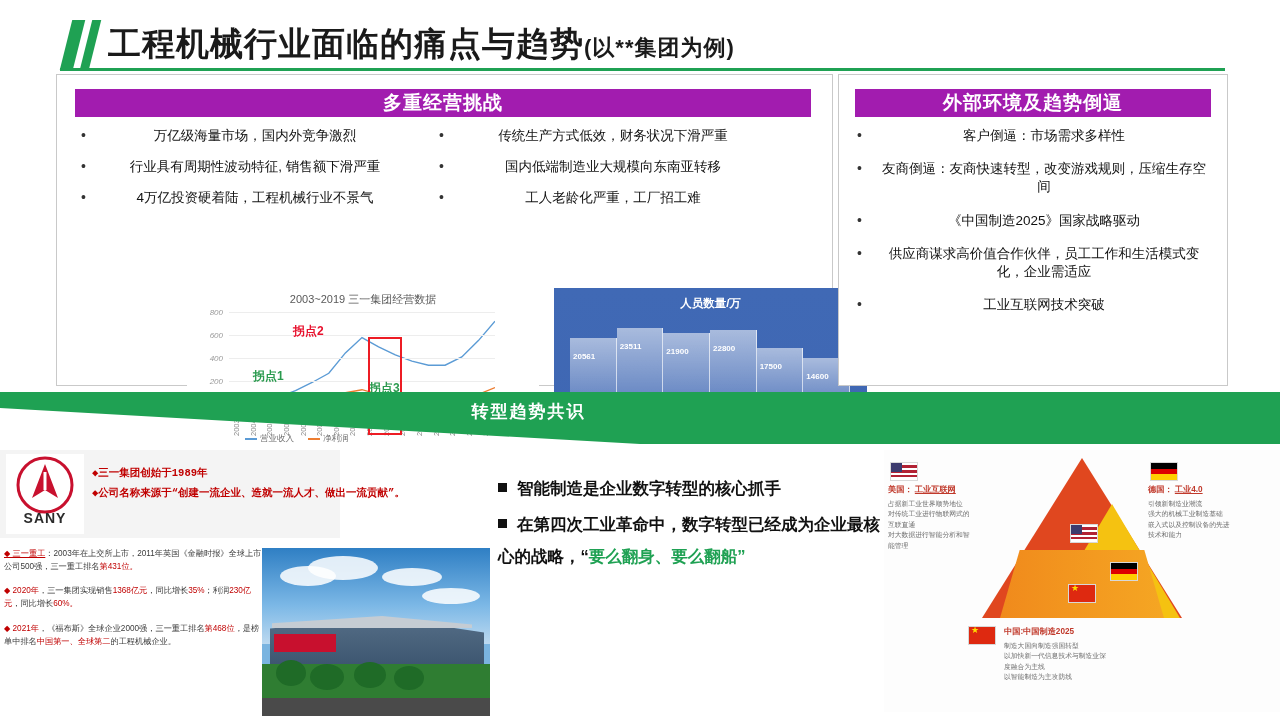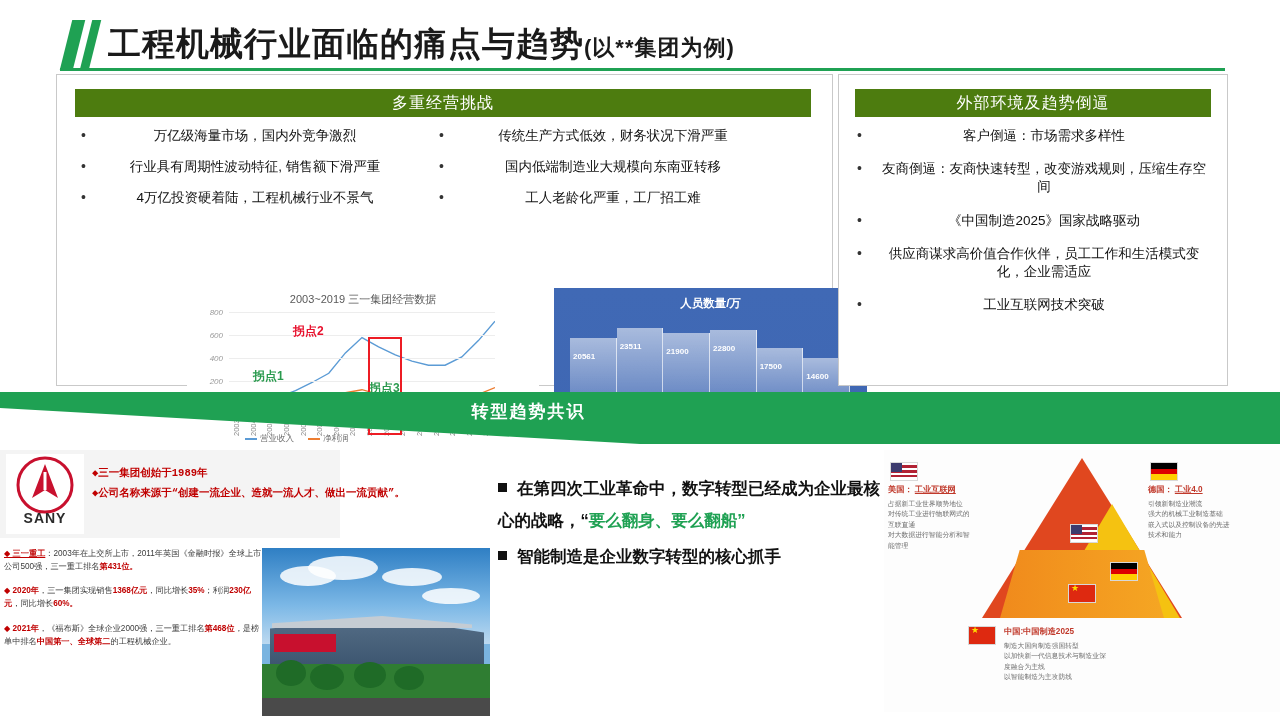--- a/index.html
+++ b/index.html
@@ -22,23 +22,23 @@
   }
   .title-sub{font-size:22px;font-weight:bold;}
   .title-rule{position:absolute;left:60px;top:68px;width:1165px;height:3px;background:#1fa153;}
 
   
   .panel{position:absolute;border:1px solid #c9c9c9;background:#fff;}
   .panel-left{left:56px;top:74px;width:775px;height:310px;}
   .panel-right{left:838px;top:74px;width:388px;height:310px;}
 
   .panel-head{
-    position:absolute;background:#4d7c0f;color:#fff;font-weight:normal;
+    position:absolute;background:#a21caf;color:#fff;font-weight:bold;
     display:flex;align-items:center;justify-content:center;
-    font-size:16px;letter-spacing:1px;
+    font-size:19px;letter-spacing:1px;
   }
   .ph-left{left:18px;top:14px;width:736px;height:28px;}
   .ph-right{left:16px;top:14px;width:356px;height:28px;}
 
   .bullets{position:absolute;font-size:13.5px;color:#111;line-height:1.35;text-align:center;}
   .bullets li{margin-bottom:13px;list-style:none;position:relative;padding-left:22px;}
   .bullets li:before{content:"•";position:absolute;left:2px;top:-1px;font-size:14px;color:#333;}
   .bl-col1{left:22px;top:52px;width:330px;}
   .bl-col2{left:380px;top:52px;width:330px;}
   .bl-right{left:16px;top:52px;width:356px;}
@@ -80,21 +80,21 @@
   
   .sany-card{position:absolute;left:0;top:450px;width:340px;height:88px;background:#f4f4f4;}
   .sany-logo{position:absolute;left:6px;top:4px;width:78px;height:80px;background:#fff;}
   .sany-word{position:absolute;left:6px;top:60px;width:78px;text-align:center;
     font-weight:bold;font-size:14px;color:#2b2b2b;letter-spacing:1px;}
   .sany-lines{position:absolute;left:92px;top:14px;width:250px;font-size:10.5px;line-height:1.9;font-family:Liberation Mono, monospace;}
   .sany-lines .l{color:#c00000;font-weight:bold;white-space:nowrap;}
 
   .facts{position:absolute;left:4px;top:548px;width:258px;font-size:8.2px;line-height:1.55;color:#3b3b3b;}
   .facts p{margin:0 0 12px 0;}
-  .facts .red{color:#c00000;font-weight:bold;}
+  .facts .red{color:#c00000;font-weight:normal;}
   .facts .u{text-decoration:underline;}
 
   .factory{position:absolute;left:262px;top:548px;width:228px;height:168px;overflow:hidden;background:#7ab4e0;}
   .sky{position:absolute;left:0;top:0;width:228px;height:96px;background:linear-gradient(180deg,#2f7fc4 0%,#7cb8e6 60%,#bcd9f0 100%);}
   .cloud{position:absolute;background:rgba(255,255,255,.85);border-radius:50%;}
   .bldg{position:absolute;left:8px;top:70px;width:214px;height:48px;background:linear-gradient(180deg,#546d86 0%,#3d5670 100%);
     clip-path:polygon(0 22%,55% 0,100% 30%,100% 100%,0 100%);}
   .bldg-roof{position:absolute;left:10px;top:68px;width:200px;height:12px;background:#c5ccd3;
     clip-path:polygon(0 60%,55% 0,100% 70%,100% 100%,0 100%);}
   .banner-red{position:absolute;left:12px;top:86px;width:62px;height:18px;background:#c8102e;}
@@ -276,24 +276,24 @@
     <div class="grass"></div>
     <div class="tree" style="left:14px;top:112px;width:30px;height:26px"></div>
     <div class="tree" style="left:48px;top:116px;width:34px;height:26px"></div>
     <div class="tree" style="left:92px;top:114px;width:32px;height:26px"></div>
     <div class="tree" style="left:132px;top:118px;width:30px;height:24px"></div>
     <div class="road"></div>
   </div>
 
   <div class="mid-text">
     <div class="mid-row">
+      <span class="sq"></span><span>智能制造是企业数字转型的核心抓手</span>
+    </div>
+    <div class="mid-row">
       <span class="sq"></span><span>在第四次工业革命中，数字转型已经成为企业最核心的战略，“</span><span class="grn">要么翻身、要么翻船”</span>
-    </div>
-    <div class="mid-row">
-      <span class="sq"></span><span>智能制造是企业数字转型的核心抓手</span>
     </div>
   </div>
 
   <div class="tri-wrap">
     <div class="tri">
       <div class="tri-a"></div>
       <div class="tri-b"></div>
       <div class="tri-c"></div>
       <div class="flag us" style="left:88px;top:66px"></div>
       <div class="flag de" style="left:128px;top:104px"></div>

